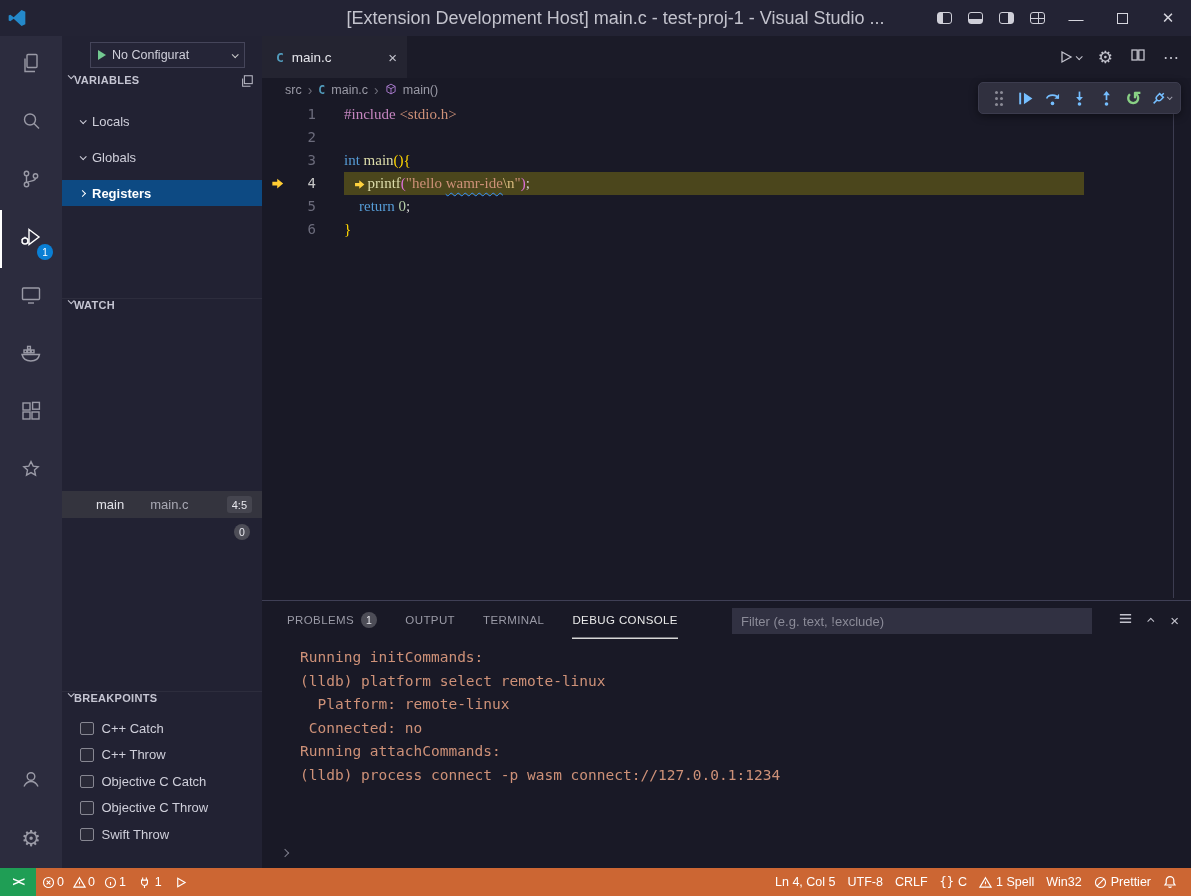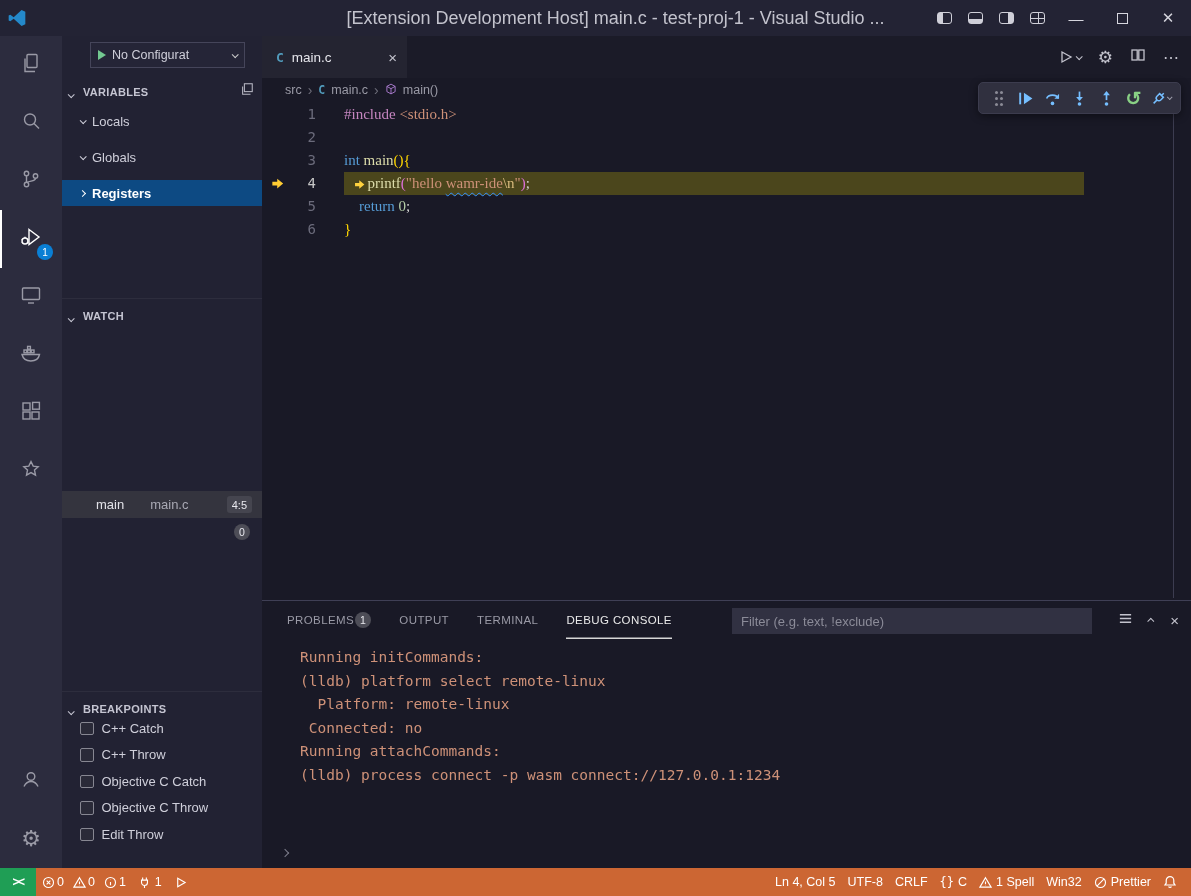--- a/index.html
+++ b/index.html
@@ -38,21 +38,21 @@
   
   .sidebar { width:200px; background:#222233; display:flex; flex-direction:column; overflow:hidden; font-size:13px; }
   .config-row { flex:0 0 38px; padding:6px 17px 4px 28px; }
   .config-box { height:26px; border:1px solid #45455a; background:#252537; display:flex; align-items:center; gap:6px; padding:0 7px; }
   .config-label { flex:1; font-size:12.5px; color:#cfcfda; white-space:nowrap; overflow:hidden; }
   .play-glyph { width:0; height:0; border-left:8px solid #73c991; border-top:5px solid transparent; border-bottom:5px solid transparent; }
   .chev { display:inline-block; width:5px; height:5px; border-right:1.4px solid currentColor; border-bottom:1.4px solid currentColor; }
   .chev.down { transform:rotate(45deg) translateY(-1px); }
   .chev.right { transform:rotate(-45deg); }
   .chev.up { transform:rotate(-135deg) translateY(-1px); }
-  .section-header { flex:0 0 24px; display:flex; align-items:flex-end; gap:10px; padding:0 8px 0 6px; font-size:11px; font-weight:bold; color:#c5c5d2; letter-spacing:.3px; border-top:1px solid rgba(255,255,255,.05); }
+  .section-header { flex:0 0 24px; display:flex; align-items:flex-start; gap:1px; padding:0 8px 0 6px; font-size:11px; font-weight:bold; color:#c5c5d2; letter-spacing:.3px; border-top:1px solid rgba(255,255,255,.05); }
   .section-hint { font-weight:bold; font-size:10px; color:#8f8f9d; margin-left:2px; white-space:nowrap; }
   .collapse-icon { margin-left:auto; color:#b8b8c4; }
   .collapse-icon svg { stroke:currentColor; fill:none; stroke-width:1.2; }
   .tree-row { flex:0 0 26px; display:flex; align-items:center; gap:7px; padding-left:18px; color:#cfcfda;margin-top:10px; }
   .tree-row.selected { background:#0d4a83; color:#ffffff; }
   .sp1 { flex:0 0 92px; } .sp2 { flex:0 0 169px; } .sp3 { flex:0 0 145px; }
   .frame-row { flex:0 0 27px; background:#34343e; display:flex; align-items:center; padding:0 10px 0 34px; gap:8px; color:#e2e2e8; }
   .frame-file { color:#a9a9b4; margin-left:18px; }
   .pill { min-width:16px; height:16px; padding:0 5px; border-radius:8px; background:#4d4d57; color:#e8e8ee; font-size:10.5px; display:inline-flex; align-items:center; justify-content:center; }
   .pos-pill { margin-left:auto; background:#45454f; border-radius:3px; height:17px; font-size:11px; }
@@ -87,21 +87,21 @@
 
   
   .debug-toolbar { position:absolute; top:46px; right:10px; height:32px; background:#30303f; border:1px solid #3c3c4e; border-radius:5px; box-shadow:0 2px 8px rgba(0,0,0,.45); display:flex; align-items:center; padding:0 6px; z-index:5; }
   .dt-btn { width:27px; height:26px; display:flex; align-items:center; justify-content:center; }
   .grip-dots { width:3px; height:3px; border-radius:50%; background:#8a8a96; box-shadow:0 6px 0 #8a8a96,0 -6px 0 #8a8a96,5px 0 0 #8a8a96,5px 6px 0 #8a8a96,5px -6px 0 #8a8a96; margin-right:5px; }
   .restart-glyph { color:#89d185; font-size:19px; font-weight:bold; line-height:1; }
 
   
   .panel { flex:0 0 268px; border-top:1px solid #3f3f55; display:flex; flex-direction:column; position:relative; }
   .panel-tabs-row { flex:0 0 38px; display:flex; align-items:center; padding-left:25px; gap:28px; }
-  .panel-tab { height:38px; display:flex; align-items:center; gap:1px; font-size:11.5px; letter-spacing:.4px; color:#9a9aa6; }
+  .panel-tab { height:38px; display:flex; align-items:center; gap:7px; font-size:11.5px; letter-spacing:.4px; color:#9a9aa6; }
   .panel-tab.active { color:#eaeaea; box-shadow: inset 0 -1.5px 0 #d7d7d7; }
   .filter-input { position:absolute; top:7px; right:99px; width:360px; height:26px; background:#313142; border:none; outline:none; color:#cccccc; font-size:13px; padding:0 9px; font-family:Liberation Sans, sans-serif; }
   .filter-input::placeholder { color:#8b8b98; }
   .panel-icons { position:absolute; top:0; right:12px; height:38px; display:flex; align-items:center; gap:16px; color:#c3c3cd; }
   .panel-icons svg { stroke:currentColor; fill:none; stroke-width:1.4; }
   .console { flex:1; padding:7px 0 0 38px; font-family:"DejaVu Sans Mono",monospace; font-size:14.5px; overflow:hidden; }
   .console-line { height:23.5px; line-height:23.5px; white-space:pre; color:#ce9178; }
   .console-input-row { flex:0 0 30px; display:flex; align-items:center; padding-left:20px; color:#7d7d8c; }
 
   
@@ -271,21 +271,21 @@
           <div class="bp-row">
             <span class="bp-box"></span>
             <span>Objective C Catch</span>
           </div>
           <div class="bp-row">
             <span class="bp-box"></span>
             <span>Objective C Throw</span>
           </div>
           <div class="bp-row">
             <span class="bp-box"></span>
-            <span>Edit Throw</span>
+            <span>Swift Throw</span>
           </div>
         </div>
     </div>
 
     <div class="editor-col">
 
       <div class="tabbar">
         <div class="tab">
           <span class="c-icon">C</span>
           <span>main.c</span>

